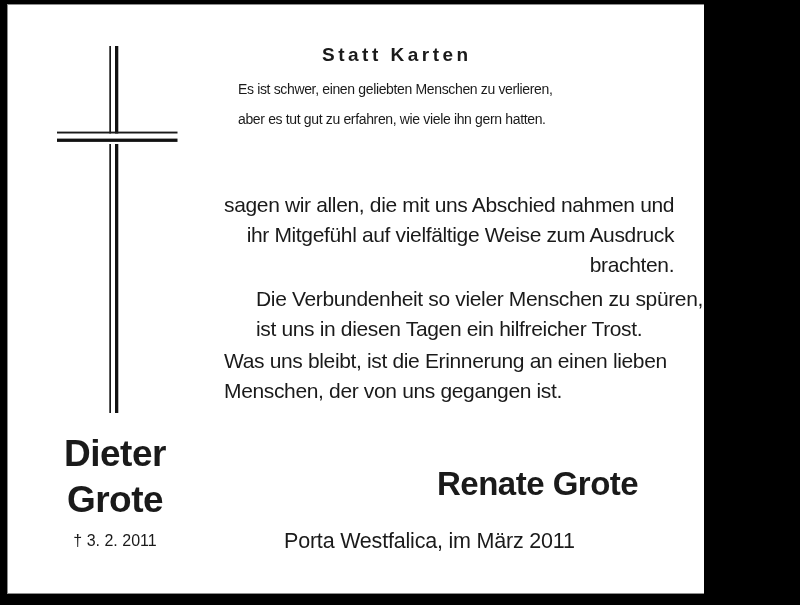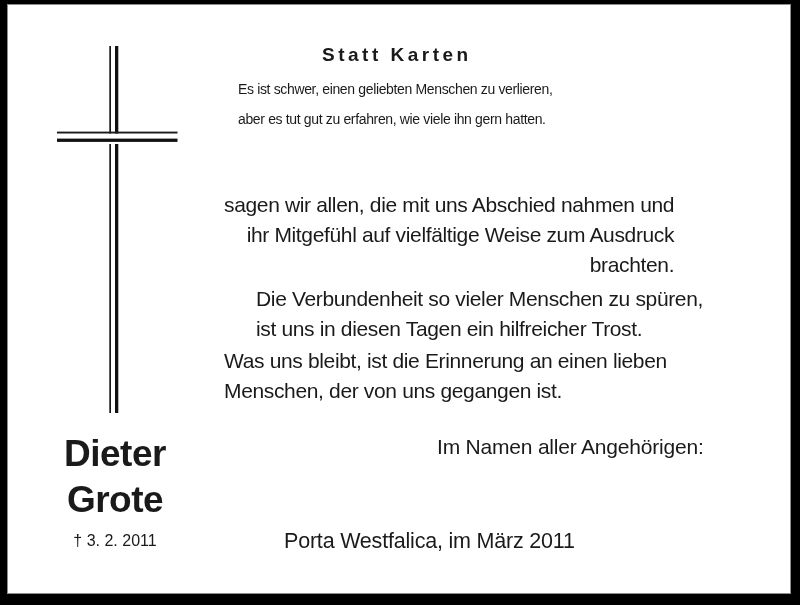--- a/index.html
+++ b/index.html
@@ -1,18 +1,18 @@
 <!DOCTYPE html>
 <html><head>
 <meta charset="utf-8">
 <style>
   html, body { margin: 0; padding: 0; background: #000; }
   .page {
     position: relative;
-    width: 800px;
+    width: 704px;
     height: 605px;
     background: #000000;
     font-family: "Liberation Sans", sans-serif;
     color: #1a1a1a;
     overflow: hidden;
   }
   .card {
     position: absolute;
     left: 7px;
     top: 4px;
@@ -106,22 +106,22 @@
   <div class="abs body-par par-thanks">sagen wir allen, die mit uns Abschied nahmen und
 ihr Mitgefühl auf vielfältige Weise zum Ausdruck
 brachten.</div>
 
   <div class="abs body-par par-verbundenheit">Die Verbundenheit so vieler Menschen zu spüren,
 ist uns in diesen Tagen ein hilfreicher Trost.</div>
 
   <div class="abs body-par par-erinnerung">Was uns bleibt, ist die Erinnerung an einen lieben
 Menschen, der von uns gegangen ist.</div>
 
-  <div class="abs im-namen">Im Namen aller Angehörigen:</div>
 
+  <div class="abs signature">Renate Grote</div>
 
   <div class="abs left-col deceased">Dieter
 Grote</div>
 
   <div class="abs left-col death-date">† 3. 2. 2011</div>
 
   <div class="abs place-date">Porta Westfalica, im März 2011</div>
 </div>
 
 </body></html>

